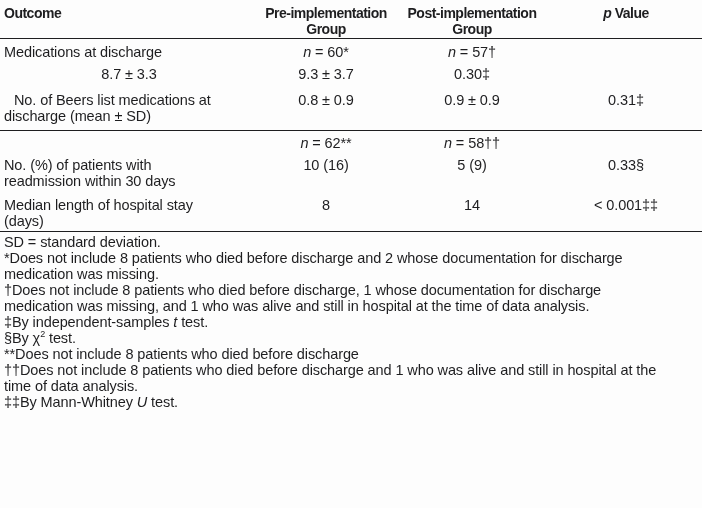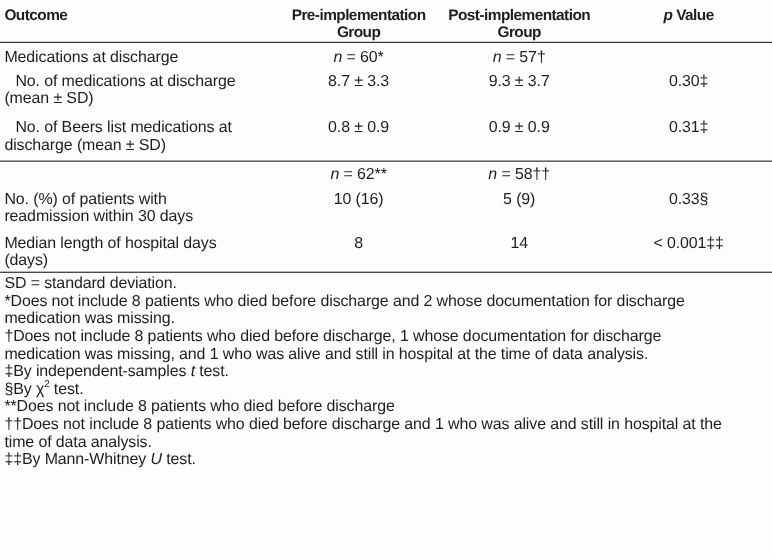--- a/index.html
+++ b/index.html
@@ -78,24 +78,20 @@
   <div class="grid-row row-pt5">
     <div class="c1">
         <span class="l1">Medications at discharge</span>
       </div>
     <div class="c2"><i class="var">n</i><span> = 60*</span></div>
     <div class="c3"><i class="var">n</i><span> = 57†</span></div>
     <div class="c4"></div>
   </div>
 
   <div class="grid-row row-pt6 indent">
-    <div class="c1">
-        <span class="l1">No. of medications at discharge</span>
-        <span class="l2">(mean ± SD)</span>
-      </div>
     <div class="c2">8.7 ± 3.3</div>
     <div class="c3">9.3 ± 3.7</div>
     <div class="c4">0.30‡</div>
   </div>
 
   <div class="grid-row row-pt10 indent">
     <div class="c1">
         <span class="l1">No. of Beers list medications at</span>
         <span class="l2">discharge (mean ± SD)</span>
       </div>
@@ -119,21 +115,21 @@
         <span class="l1">No. (%) of patients with</span>
         <span class="l2">readmission within 30 days</span>
       </div>
     <div class="c2">10 (16)</div>
     <div class="c3">5 (9)</div>
     <div class="c4">0.33§</div>
   </div>
 
   <div class="grid-row row-pt8">
     <div class="c1">
-        <span class="l1">Median length of hospital days</span>
+        <span class="l1">Median length of hospital stay</span>
         <span class="l2">(days)</span>
       </div>
     <div class="c2">8</div>
     <div class="c3">14</div>
     <div class="c4">&lt; 0.001‡‡</div>
   </div>
 
   <hr class="rule rule-foot">
 
   <div class="footnotes">

